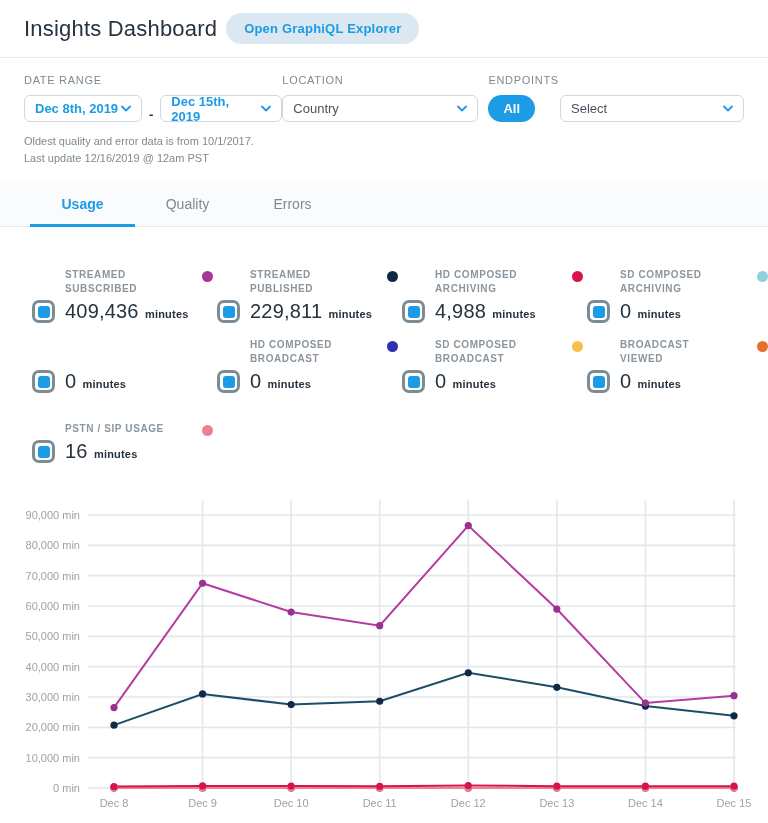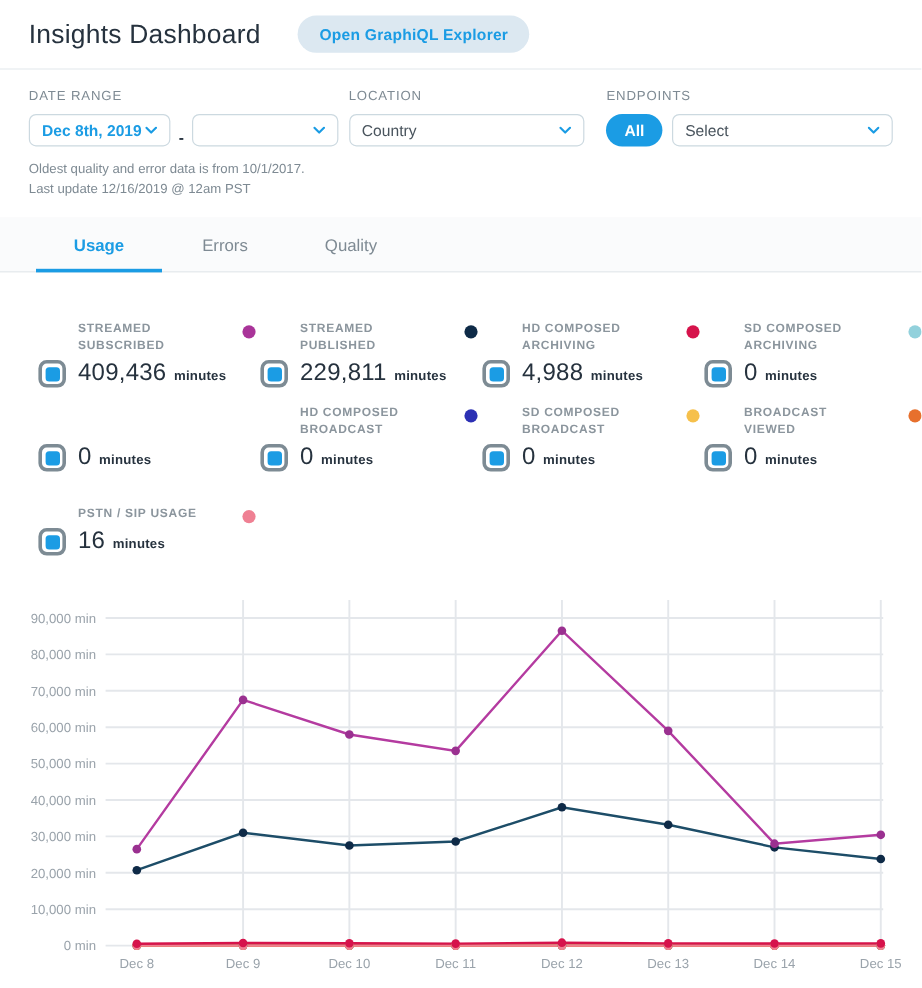--- a/index.html
+++ b/index.html
@@ -1,40 +1,40 @@
 <!DOCTYPE html>
 <html><head>
 <meta charset="utf-8">
 <style>
   * { box-sizing: border-box; margin: 0; padding: 0; }
   html,body { width:768px; height:823px; background:#fff; overflow:hidden;
     font-family:"Liberation Sans", sans-serif; color:#26323e; }
 
   
-  .header { display:flex; align-items:center; gap:31px; height:58px;
+  .header { display:flex; align-items:center; gap:9px; height:58px;
     padding:0 24px; border-bottom:1px solid #e7ebee; }
   .title { font-size:22px; font-weight:500; color:#26323e; letter-spacing:.2px; }
   .explorer-btn { background:#dce8f1; color:#1b9ce4; font-weight:bold; font-size:13px;
     padding:8px 18px; border-radius:17px; border:none; letter-spacing:.2px; cursor:pointer;
     font-family:"Liberation Sans", sans-serif; }
 
   
   .filters { display:flex; padding:16px 24px 0; }
   .fgroup1 { width:268px; } .fgroup2 { width:216px; } .fgroup3 { flex:1; }
   .flabel { font-size:11px; color:#7e8a93; letter-spacing:.7px; margin-bottom:9px; }
   .select { height:27px; border:1px solid #ccd9e0; border-radius:6px; background:#fff;
     display:flex; align-items:center; padding:0 10px; font-size:13px; color:#49545d;
     cursor:pointer; }
   .select .chev { margin-left:auto; display:flex; }
   .select.blue { color:#1b9ce4; font-weight:bold; }
   .date-row { display:flex; align-items:flex-end; gap:7px; }
   .dsel { width:118px; }
   .dash { font-weight:bold; color:#26323e; font-size:13px; }
   .country-sel { width:196px; }
-  .ep-row { display:flex; align-items:center; gap:8px; }
+  .ep-row { display:flex; align-items:center; gap:25px; }
   .all-pill { height:27px; padding:0 15px; border-radius:14px; border:none; background:#1b9ce4;
     color:#fff; font-weight:bold; font-size:13px; display:flex; align-items:center;
     cursor:pointer; font-family:"Liberation Sans", sans-serif; }
   .ep-sel { width:184px; }
   .note { margin-top:11px; font-size:11px; color:#7e8a93; line-height:1.55; }
 
   
   .tabbar { margin-top:14px; height:46px; background:#fafbfc; border-bottom:1px solid #e4e8eb;
     display:flex; padding-left:30px;text-align:right; }
   .tab { width:105px; display:flex; align-items:center; justify-content:center;
@@ -78,20 +78,21 @@
       <div class="select blue dsel">
         <span>Dec 8th, 2019</span>
         <span class="chev">
           <svg width="10" height="7" viewBox="0 0 10 7">
               <path d="M1 1.5 L5 5.5 L9 1.5" fill="none" stroke="#1b9ce4" stroke-width="1.8" stroke-linecap="round" stroke-linejoin="round"></path>
             </svg>
         </span>
       </div>
       <span class="dash">-</span>
       <div class="select blue dsel" style="width:122px">
+        <span>Dec 15th, 2019</span>
         <span class="chev">
           <svg width="10" height="7" viewBox="0 0 10 7">
               <path d="M1 1.5 L5 5.5 L9 1.5" fill="none" stroke="#1b9ce4" stroke-width="1.8" stroke-linecap="round" stroke-linejoin="round"></path>
             </svg>
         </span>
       </div>
     </div>
     <div class="note">
       <div>Oldest quality and error data is from 10/1/2017.</div>
       <div>Last update 12/16/2019 @ 12am PST</div>
@@ -121,22 +122,22 @@
               <path d="M1 1.5 L5 5.5 L9 1.5" fill="none" stroke="#1b9ce4" stroke-width="1.8" stroke-linecap="round" stroke-linejoin="round"></path>
             </svg>
         </span>
       </div>
     </div>
   </div>
 </div>
 
 <div class="tabbar">
   <div class="tab active">Usage</div>
+  <div class="tab">Quality</div>
   <div class="tab">Errors</div>
-  <div class="tab">Quality</div>
 </div>
 
 <div class="metrics" id="metrics">
   <div class="card">
     <div class="cb">
         <i></i>
       </div>
     <div class="card-body">
       <div class="label-row">
         <div class="mlabel">STREAMED SUBSCRIBED</div>

